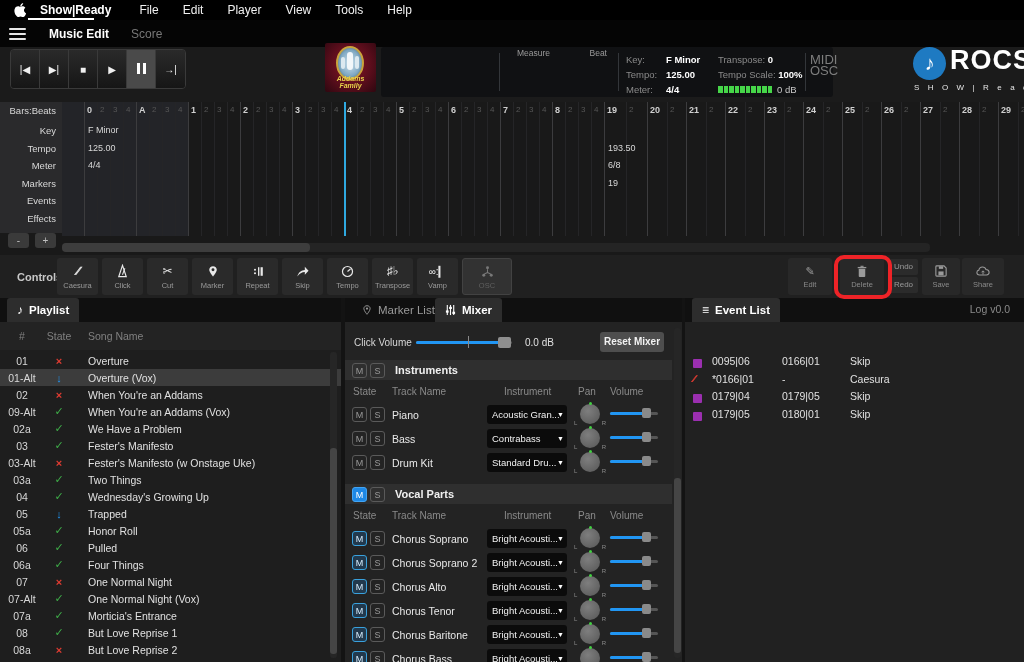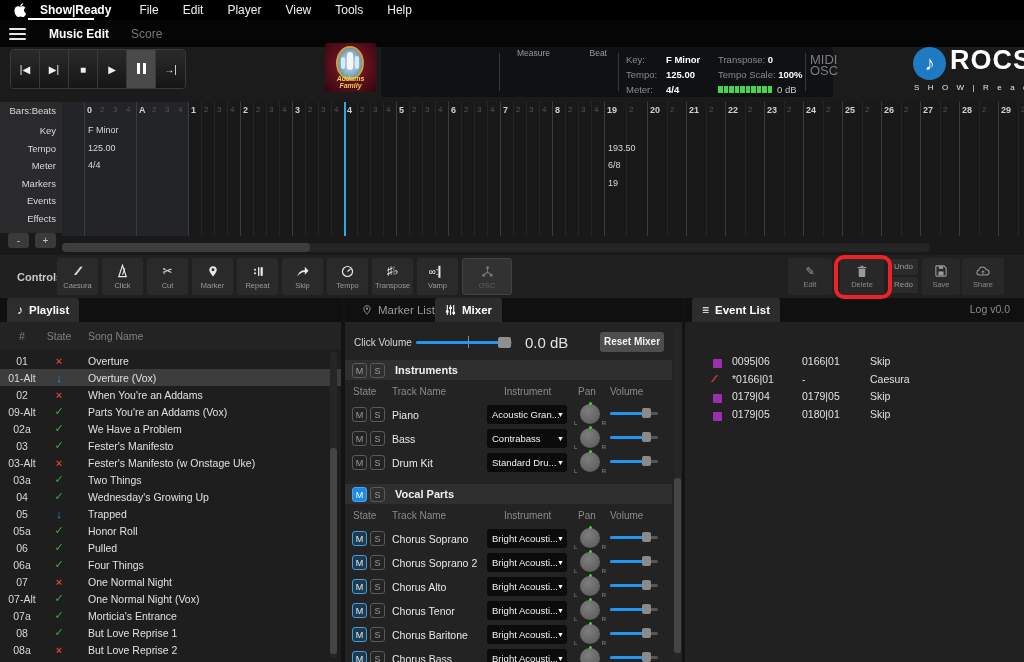--- a/index.html
+++ b/index.html
@@ -115,21 +115,21 @@
 
   
   .mixer { left:345px; width:337px; background:#232323; }
   .mx-clickrow { position:absolute; top:30px; left:0; right:0; height:28px; display:flex; align-items:center; }
   .mx-clicklabel { position:absolute; left:9px; font-size:10px; color:#d6d6d6; }
   .mx-slider { position:absolute; left:71px; width:96px; height:12px; }
   .mx-slider .track { position:absolute; left:0; right:0; top:5px; height:3px; background:#555; border-radius:2px; }
   .mx-slider .fill { position:absolute; left:0; top:5px; height:3px; background:#2196f3; border-radius:2px; }
   .mx-slider .tick { position:absolute; top:0; width:1px; height:12px; background:#8a8a8a; }
   .mx-slider .handle { position:absolute; top:1px; width:13px; height:11px; background:#8f8f8f; border-radius:2px; }
-  .mx-db { position:absolute; left:180px; font-size:15px; color:#e0e0e0; }
+  .mx-db { position:absolute; left:180px; font-size:10px; color:#e0e0e0; }
   .reset-btn { position:absolute; left:255px; top:4px; width:64px; height:20px; background:#4e4e4e; border-radius:3px; font-size:10px; color:#f2f2f2; font-weight:bold; text-align:center; line-height:20px; }
   .mx-groups { position:absolute; top:62px; left:0; right:10px; bottom:0; overflow:hidden; }
   .mx-header { height:20px; background:#2f2f2f; display:flex; align-items:center; margin-bottom:1px; }
   .msbtn { width:15px; height:15px; border:1px solid #5a5a5a; border-radius:3px; color:#9a9a9a; font-size:9px; text-align:center; line-height:14px; margin-left:7px; flex:none; }
   .msbtn.s { margin-left:3px; }
   .msbtn.on { background:#1e88e5; border-color:#42a5f5; color:#fff; }
   .msbtn.on-outline { background:rgba(30,136,229,.22); border-color:#39a1dd; color:#d9efff; }
   .mx-gtitle { font-size:11px; color:#f0f0f0; margin-left:10px; font-weight:bold;}
   .mx-cols { height:22px; position:relative; font-size:10px; color:#8a8a8a; }
   .mx-cols span { position:absolute; top:5px; }
@@ -149,21 +149,21 @@
   .vslider .fill { position:absolute; left:0; top:4px; width:70%; height:2.5px; background:#2196f3; border-radius:2px; }
   .vslider .handle { position:absolute; left:66%; top:0; width:9px; height:10px; background:#8a8a8a; border-radius:2px; }
   .mx-gap { height:9px; }
 
   
   .eventlist { left:685px; width:339px; background:#212121; }
   .ev-log { position:absolute; right:14px; top:5px; font-size:10.5px; color:#8a8a8a; font-weight:normal; }
   .ev-cols { position:absolute; top:30px; left:0; right:0; height:22px; font-size:10.5px; color:#808080; }
   .ev-cols span, .ev-row span { position:absolute; }
   .ec0{left:27px} .ec1{left:97px} .ec2{left:165px} .ec3{left:221px}
-  .ev-rows { position:absolute; top:55px; left:0; right:0; bottom:0; overflow:hidden;margin-left:20px; }
+  .ev-rows { position:absolute; top:55px; left:0; right:0; bottom:0; overflow:hidden; }
   .ev-row { height:17.5px; position:relative; font-size:10.5px; color:#e0e0e0; }
   .ev-row span { top:2px; }
   .ev-icon { left:8px; }
   .ev-sq { display:inline-block; width:9px; height:9px; background:#9b2fb0; border-radius:1px; margin-top:2px; }
   .ev-caes { color:#e03c32; font-weight:bold; font-style:italic; font-size:10px; letter-spacing:-1px; }
 </style>
 </head>
 <body>
 
 <div class="app">
@@ -578,21 +578,21 @@
             <span class="pl-name">Overture (Vox)</span>
           </div>
           <div class="pl-row">
             <span class="pl-num">02</span>
             <span class="pl-state" style="color: rgb(224, 60, 50);">×</span>
             <span class="pl-name">When You're an Addams</span>
           </div>
           <div class="pl-row">
             <span class="pl-num">09-Alt</span>
             <span class="pl-state" style="color: rgb(63, 174, 73);">✓</span>
-            <span class="pl-name">Parts You're an Addams (Vox)</span>
+            <span class="pl-name">When You're an Addams (Vox)</span>
           </div>
           <div class="pl-row">
             <span class="pl-num">02a</span>
             <span class="pl-state" style="color: rgb(63, 174, 73);">✓</span>
             <span class="pl-name">We Have a Problem</span>
           </div>
           <div class="pl-row">
             <span class="pl-num">03</span>
             <span class="pl-state" style="color: rgb(63, 174, 73);">✓</span>
             <span class="pl-name">Fester's Manifesto</span>

